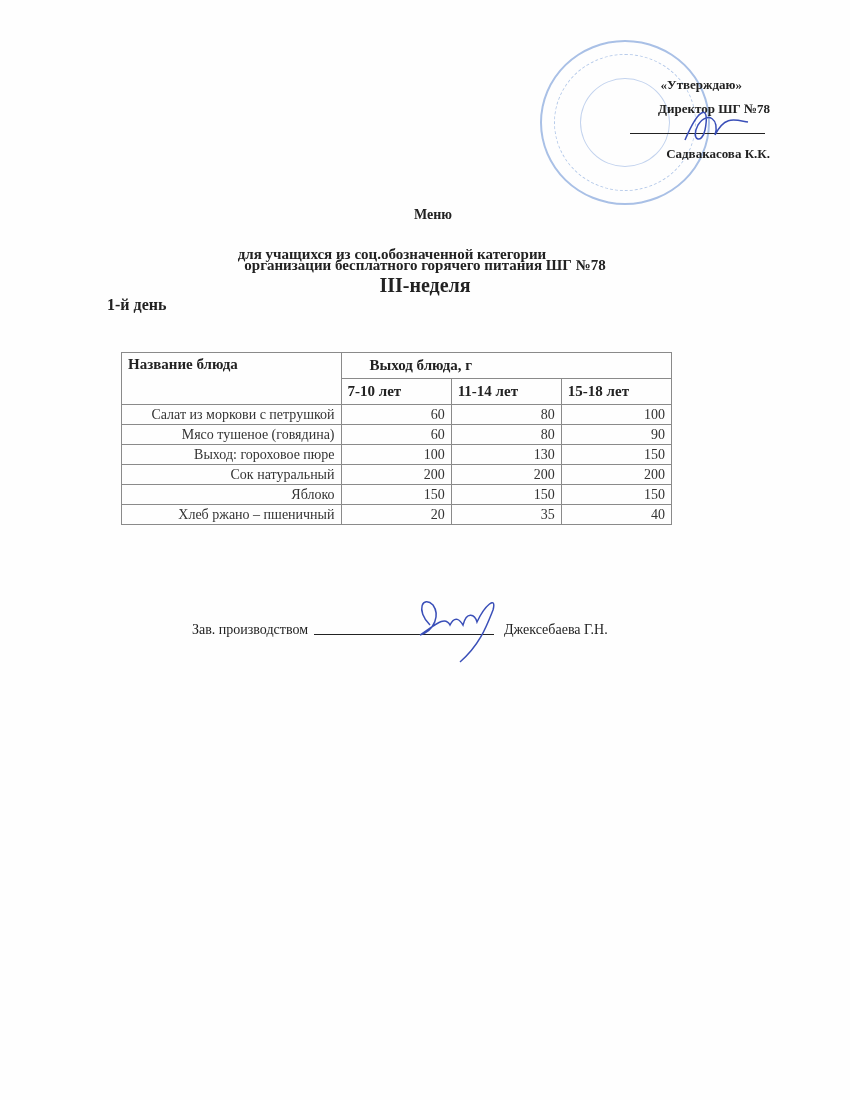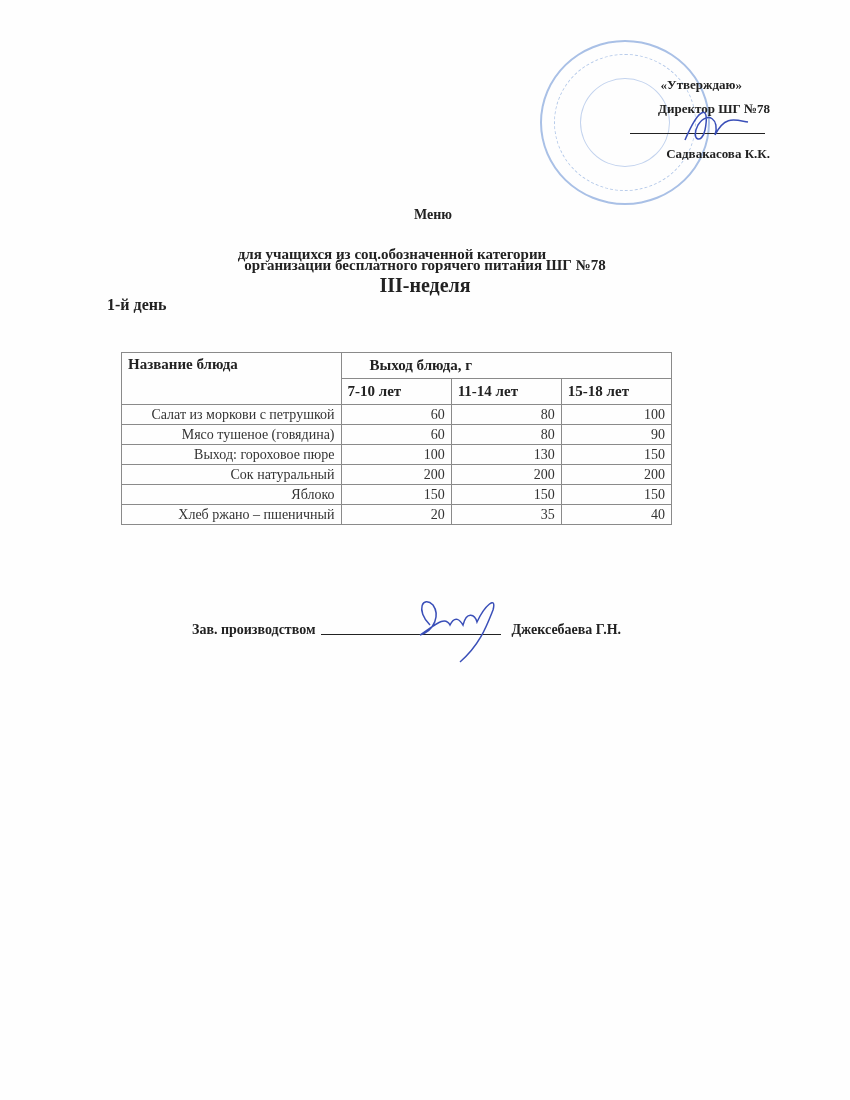--- a/index.html
+++ b/index.html
@@ -36,21 +36,21 @@
     font-size: 14px;
     margin-left: 8px;
   }
   table.menu td, table.menu th { border: 1px solid #8a8a8a; padding: 0 6px; text-align: left; }
   table.menu th { font-weight: bold; font-size: 15px; height: 25px; }
   table.menu td { height: 19px; color: #333; text-align: right; }
   .c1 { width: 246px; }
   .c2, .c3, .c4 { width: 120px; }
   .th-name { vertical-align: top; padding-top: 3px !important; }
   .th-yield { padding-left: 28px !important; }
-  .footer { position: absolute; top: 622px; left: 192px; font-weight: bold; font-size: 14px; display: flex; align-items: flex-end; }
+  .footer { position: absolute; top: 622px; left: 192px; font-weight: normal; font-size: 14px; display: flex; align-items: flex-end; }
   .footer .sigline { display: inline-block; width: 180px; border-bottom: 1.2px solid #222; margin: 0 10px 3px 6px; height: 12px; }
   .sig2 { position: absolute; left: 405px; top: 590px; }
 </style>
 </head>
 <body>
 
 <div class="stamp"></div>
 
 <div class="approve">
   <div class="a1">«Утверждаю»</div>

